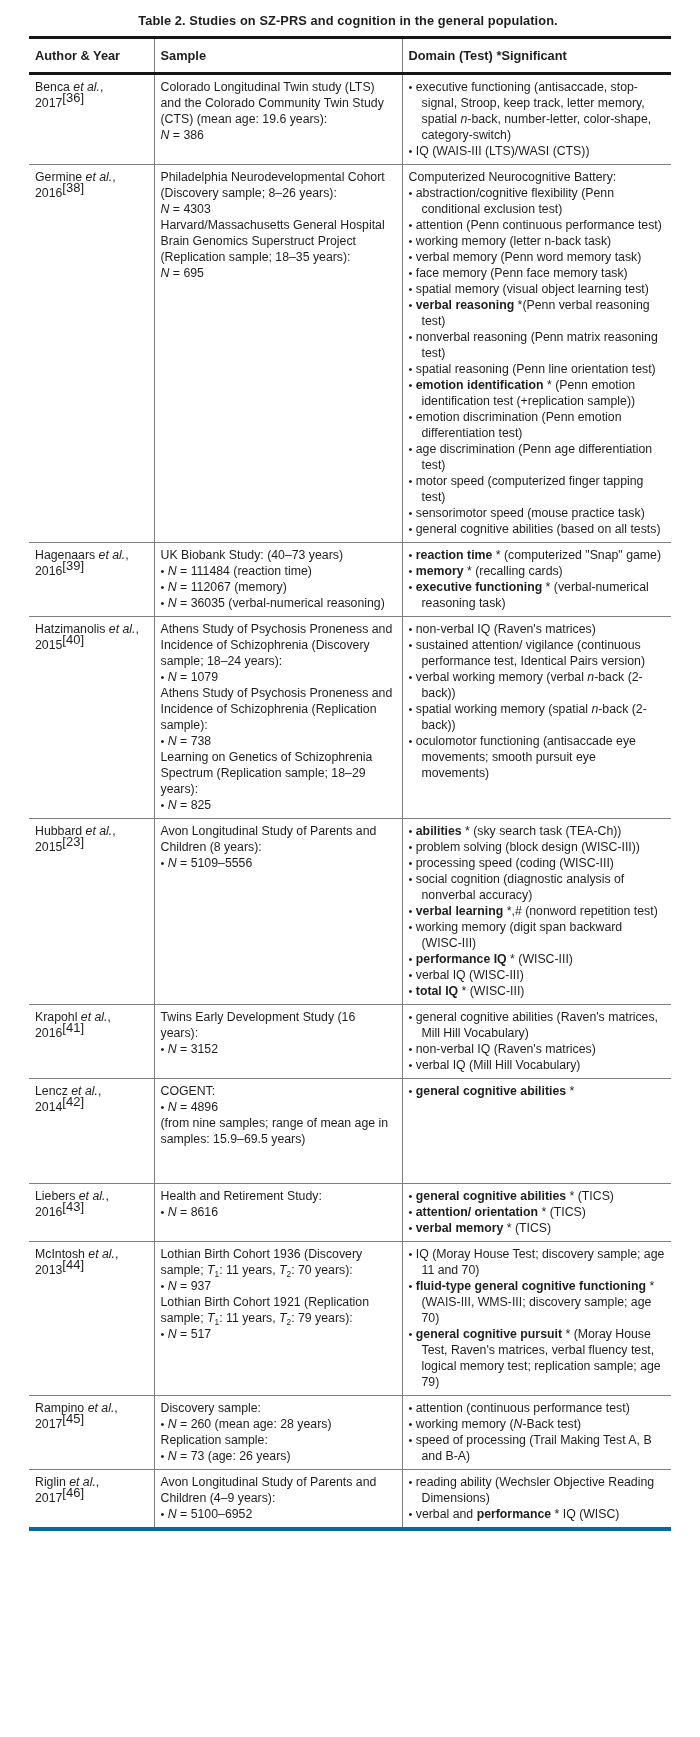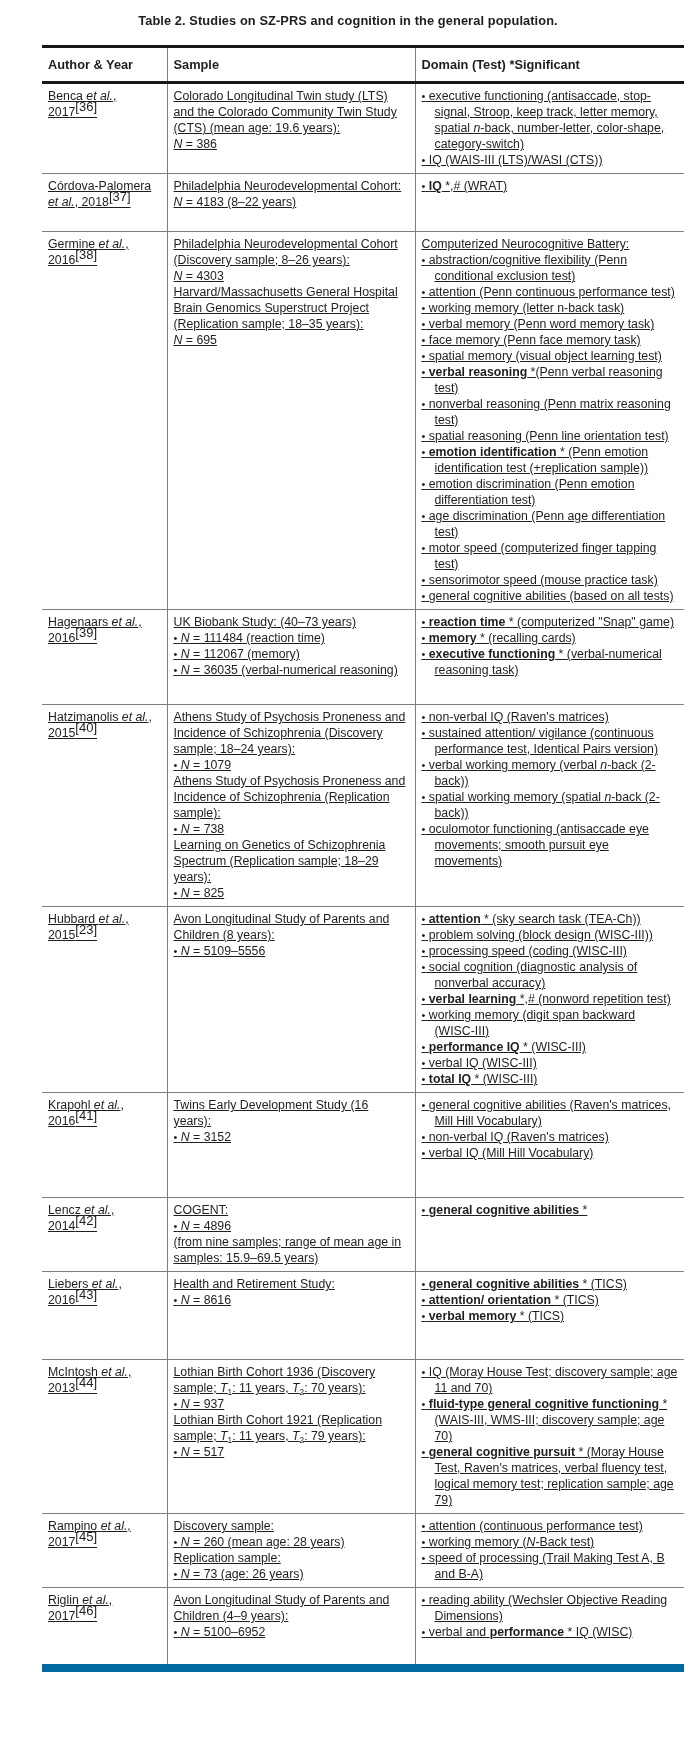--- a/index.html
+++ b/index.html
@@ -7,51 +7,50 @@
   body {
     width: 700px;
     min-height: 1737px;
     background: #ffffff;
     color: #1e1e1e;
     font-family: "Liberation Sans", sans-serif;
   }
   .fig { padding-top: 13px; }
   .tbl-title {
     width: 642px;
-    margin: 0 0 17px 27px;
+    margin: 0 0 8px 27px;
     text-align: center;
     font-size: 12.8px;
     font-weight: 700;
     letter-spacing: 0.1px;
   }
   table.studies {
-    margin-left: 42px;
+    margin-left: 29px;
     width: 642px;
     border-collapse: collapse;
     table-layout: fixed;
     border-top: 3px solid #161616;
-    border-bottom: 8px solid #0369a1;
+    border-bottom: 4px solid #0369a1;
   }
   col.c-author { width: 125px; }
   col.c-sample { width: 248px; }
   col.c-domain { width: 269px; }
   th {
     font-size: 12.8px;
     font-weight: 700;
     text-align: left;
     vertical-align: middle;
     padding: 9px 6px 9px 6px;
     border-bottom: 3px solid #161616;
   }
   td {
     font-size: 12.3px;
     line-height: 16px;
     vertical-align: top;
     padding: 4px 6px 5px 6px;
-    text-decoration: underline;
   }
   th + th, td + td { border-left: 1px solid #7e7e7e; }
   tbody td { border-top: 1px solid #7e7e7e; }
   tbody tr:first-child td { border-top: none; }
   
   tbody tr:nth-child(2)  { height: 58px; }
   tbody tr:nth-child(4)  { height: 95px; }
   tbody tr:nth-child(7)  { height: 105px; }
   tbody tr:nth-child(9)  { height: 88px; }
   tbody tr:nth-child(12) { height: 80px; }
@@ -86,30 +85,20 @@
           <td>
             <div class="line">Colorado Longitudinal Twin study (LTS) and the Colorado Community Twin Study (CTS) (mean age: 19.6 years):</div>
             <div class="line"><i>N</i> = 386</div>
           </td>
           <td>
             <div class="line blt"><span class="bm">•</span> executive functioning (antisaccade, stop-signal, Stroop, keep track, letter memory, spatial <i>n</i>-back, number-letter, color-shape, category-switch)</div>
             <div class="line blt"><span class="bm">•</span> IQ (WAIS-III (LTS)/WASI (CTS))</div>
           </td>
         </tr>
         <tr>
-          <td>Córdova-Palomera<br><i>et al.</i>, 2018<sup>[37]</sup></td>
-          <td>
-            <div class="line">Philadelphia Neurodevelopmental Cohort:</div>
-            <div class="line"><i>N</i> = 4183 (8–22 years)</div>
-          </td>
-          <td>
-            <div class="line blt"><span class="bm">•</span> <b>IQ</b> *,# (WRAT)</div>
-          </td>
-        </tr>
-        <tr>
           <td>Germine <i>et al.</i>,<br>2016<sup>[38]</sup></td>
           <td>
             <div class="line">Philadelphia Neurodevelopmental Cohort (Discovery sample; 8–26 years):</div>
             <div class="line"><i>N</i> = 4303</div>
             <div class="line">Harvard/Massachusetts General Hospital Brain Genomics Superstruct Project (Replication sample; 18–35 years):</div>
             <div class="line"><i>N</i> = 695</div>
           </td>
           <td>
             <div class="line">Computerized Neurocognitive Battery:</div>
             <div class="line blt"><span class="bm">•</span> abstraction/cognitive flexibility (Penn conditional exclusion test)</div>
@@ -161,21 +150,21 @@
             <div class="line blt"><span class="bm">•</span> oculomotor functioning (antisaccade eye movements; smooth pursuit eye movements)</div>
           </td>
         </tr>
         <tr>
           <td>Hubbard <i>et al.</i>,<br>2015<sup>[23]</sup></td>
           <td>
             <div class="line">Avon Longitudinal Study of Parents and Children (8 years):</div>
             <div class="line blt"><span class="bm">•</span> <i>N</i> = 5109–5556</div>
           </td>
           <td>
-            <div class="line blt"><span class="bm">•</span> <b>attention</b> * (sky search task (TEA-Ch))</div>
+            <div class="line blt"><span class="bm">•</span> <b>abilities</b> * (sky search task (TEA-Ch))</div>
             <div class="line blt"><span class="bm">•</span> problem solving (block design (WISC-III))</div>
             <div class="line blt"><span class="bm">•</span> processing speed (coding (WISC-III)</div>
             <div class="line blt"><span class="bm">•</span> social cognition (diagnostic analysis of nonverbal accuracy)</div>
             <div class="line blt"><span class="bm">•</span> <b>verbal learning</b> *,# (nonword repetition test)</div>
             <div class="line blt"><span class="bm">•</span> working memory (digit span backward (WISC-III)</div>
             <div class="line blt"><span class="bm">•</span> <b>performance IQ</b> * (WISC-III)</div>
             <div class="line blt"><span class="bm">•</span> verbal IQ (WISC-III)</div>
             <div class="line blt"><span class="bm">•</span> <b>total IQ</b> * (WISC-III)</div>
           </td>
         </tr>

